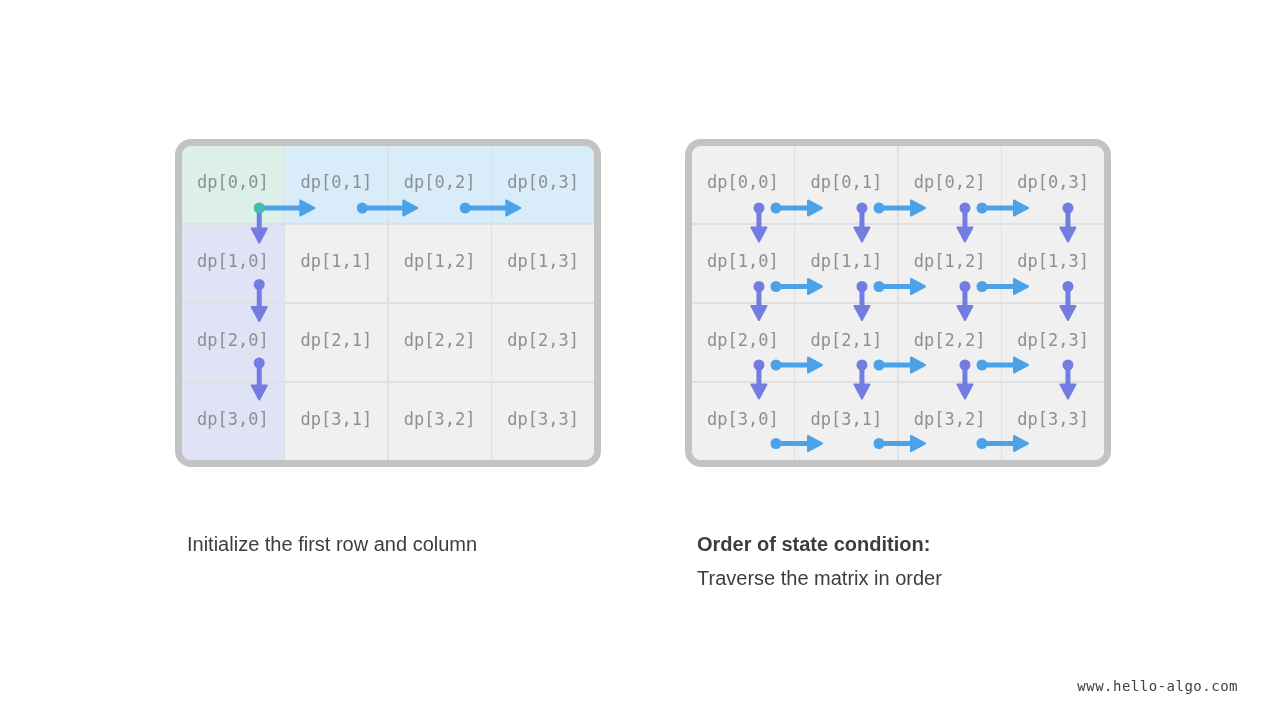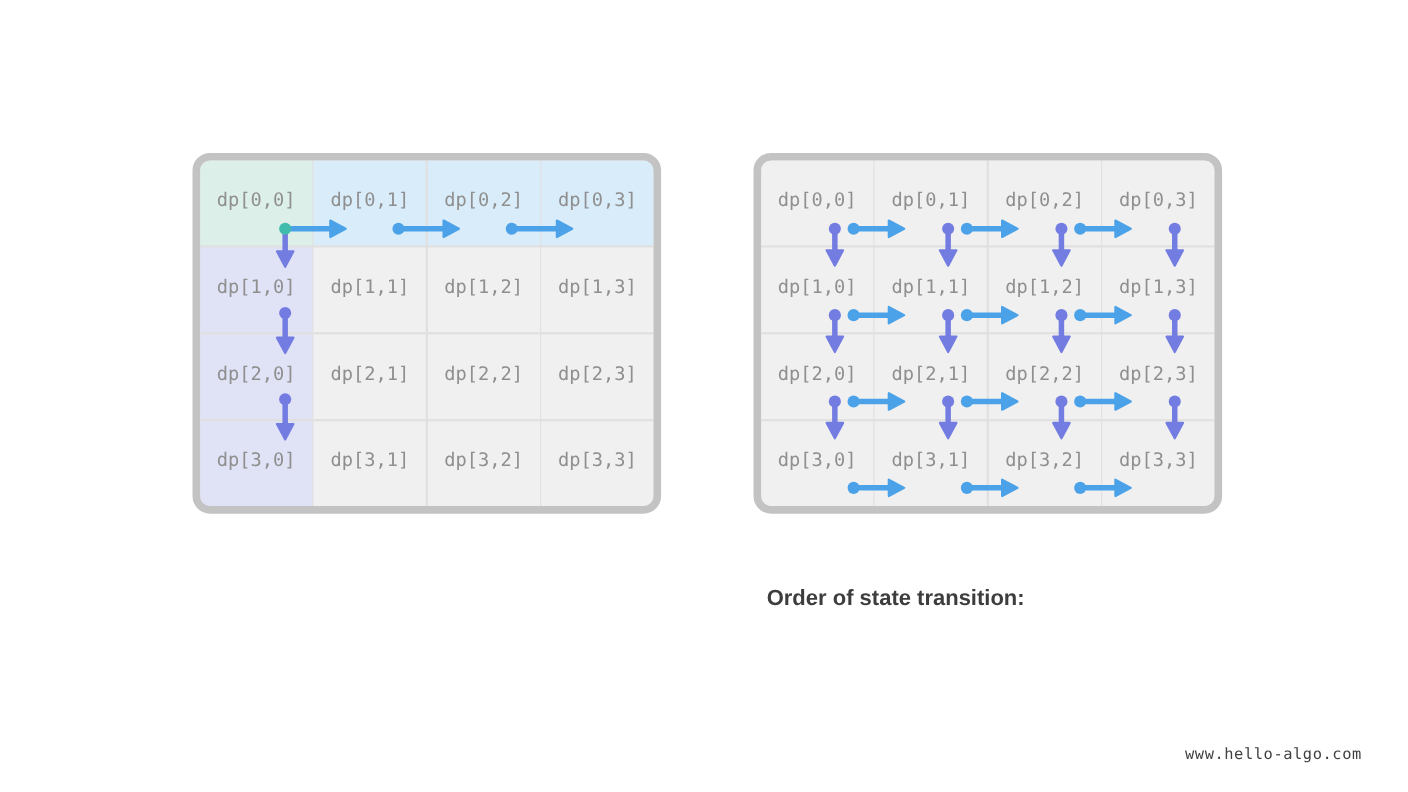--- a/index.html
+++ b/index.html
@@ -174,21 +174,23 @@
         <line x1="187" y1="297.5" x2="223" y2="297.5" stroke="#4ba2e8" stroke-width="5" stroke-linecap="round"></line>
         <polygon points="233,297.5 219,290 219,305" fill="#4ba2e8" stroke="#4ba2e8" stroke-width="2" stroke-linejoin="round"></polygon>
         <circle cx="187" cy="297.5" r="5.5" fill="#4ba2e8"></circle>
         <line x1="290" y1="297.5" x2="326" y2="297.5" stroke="#4ba2e8" stroke-width="5" stroke-linecap="round"></line>
         <polygon points="336,297.5 322,290 322,305" fill="#4ba2e8" stroke="#4ba2e8" stroke-width="2" stroke-linejoin="round"></polygon>
         <circle cx="290" cy="297.5" r="5.5" fill="#4ba2e8"></circle>
       </svg>
   </div>
 
   <div class="caption left">
+    <div class="caption-sub">Initialize the first row and column</div>
   </div>
 
   <div class="caption right">
-    <div class="caption-title">Order of state transition:</div>
+    <div class="caption-title">Order of state condition:</div>
+    <div class="caption-sub">Traverse the matrix in order</div>
   </div>
 
   <div class="watermark">www.hello-algo.com</div>
 
 </div>
 
 </body></html>

